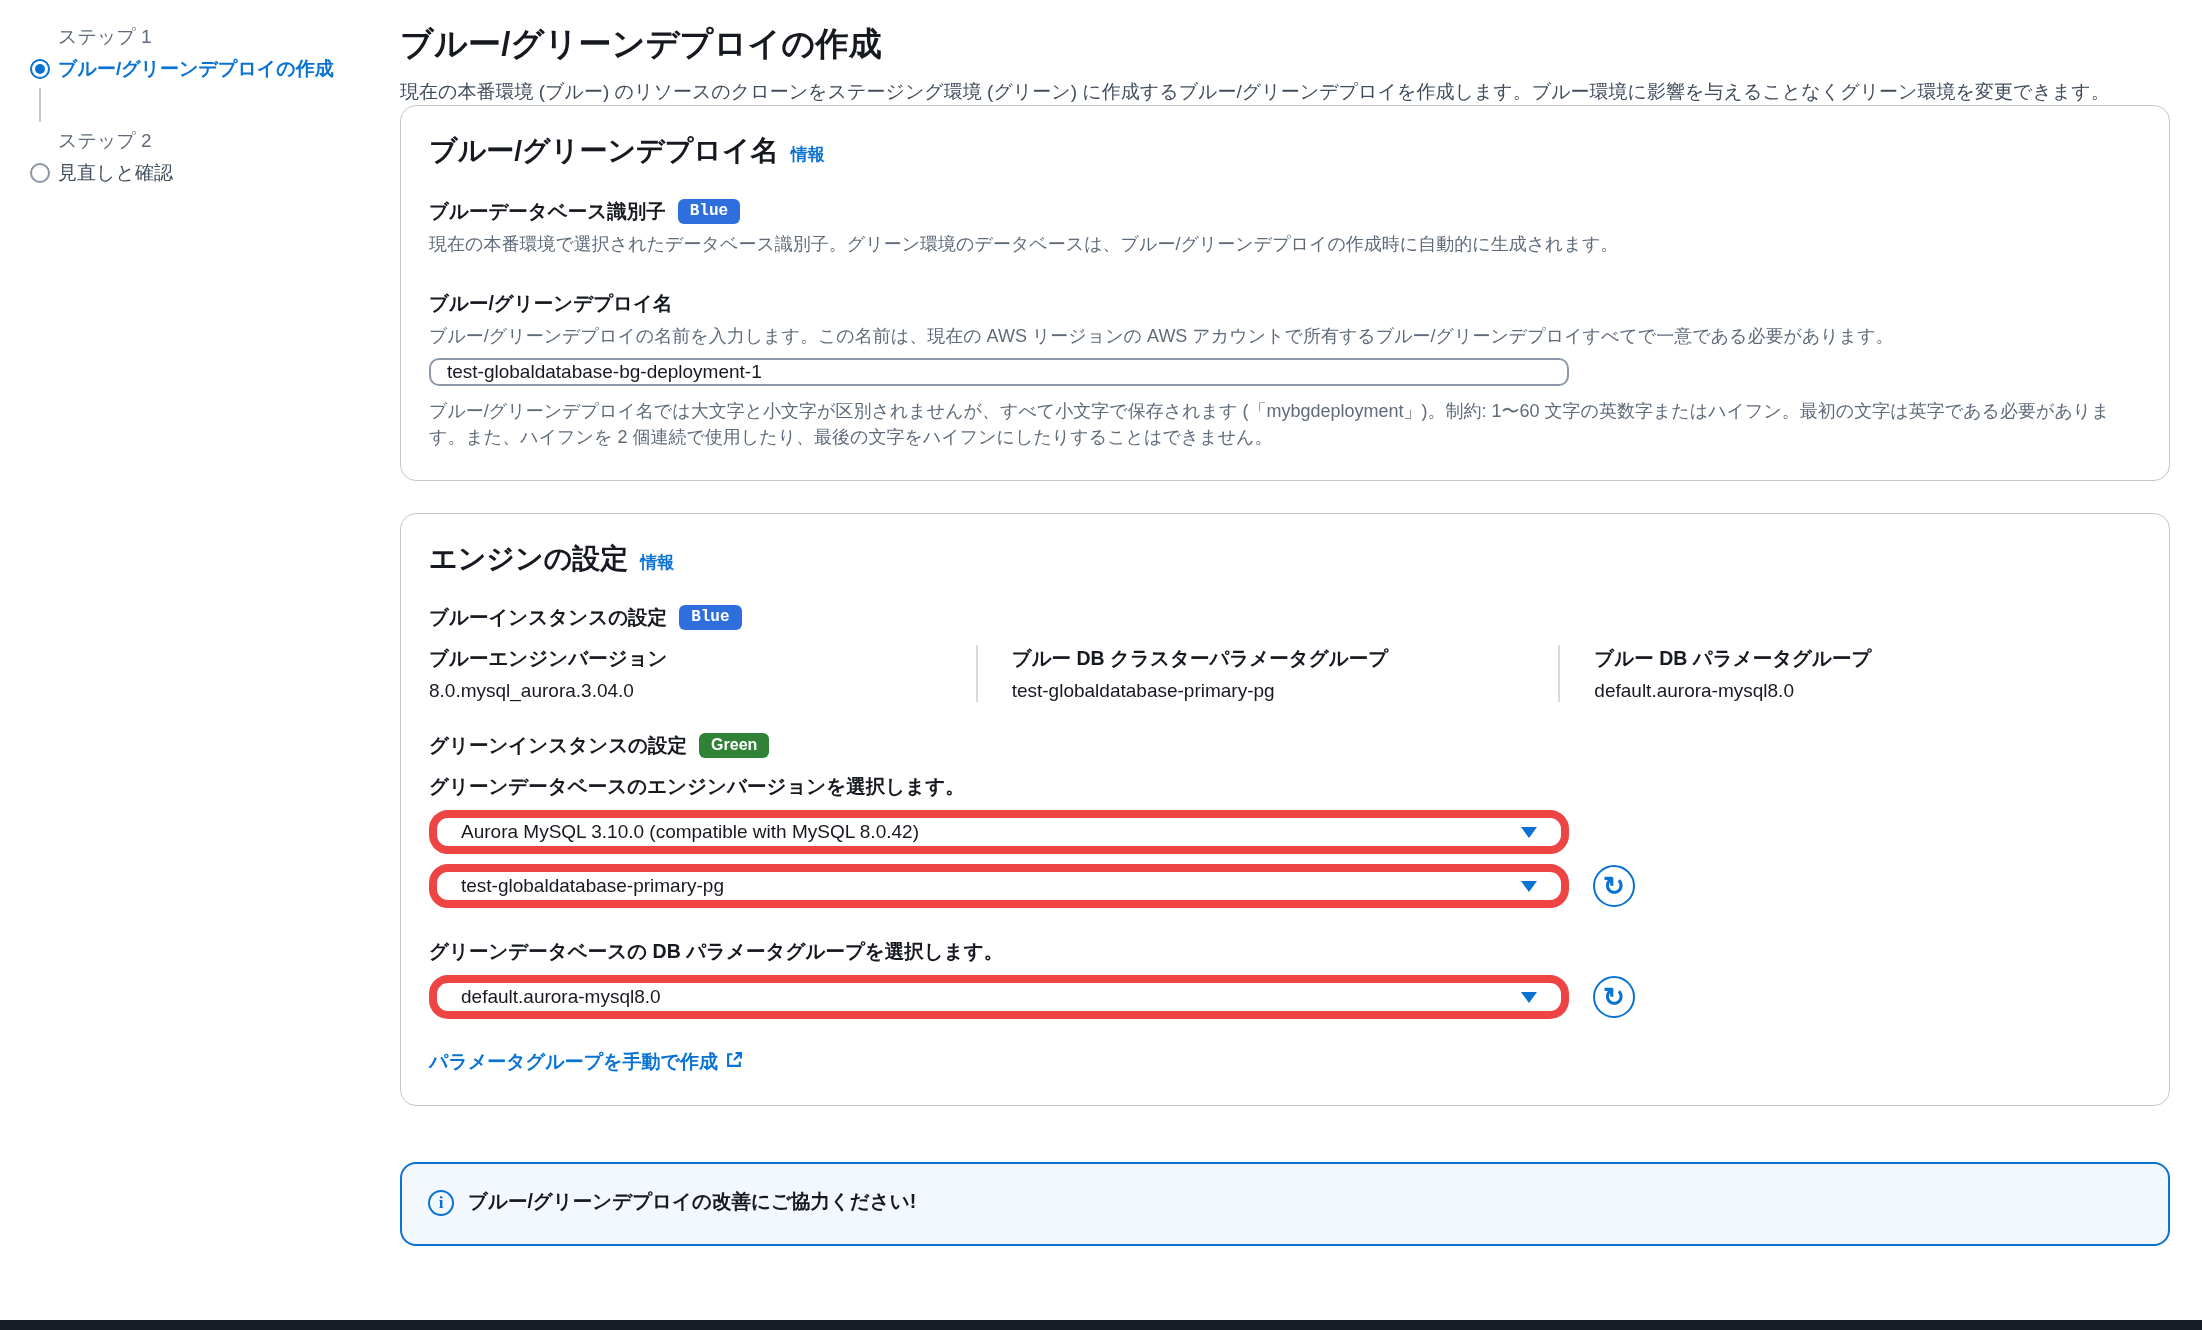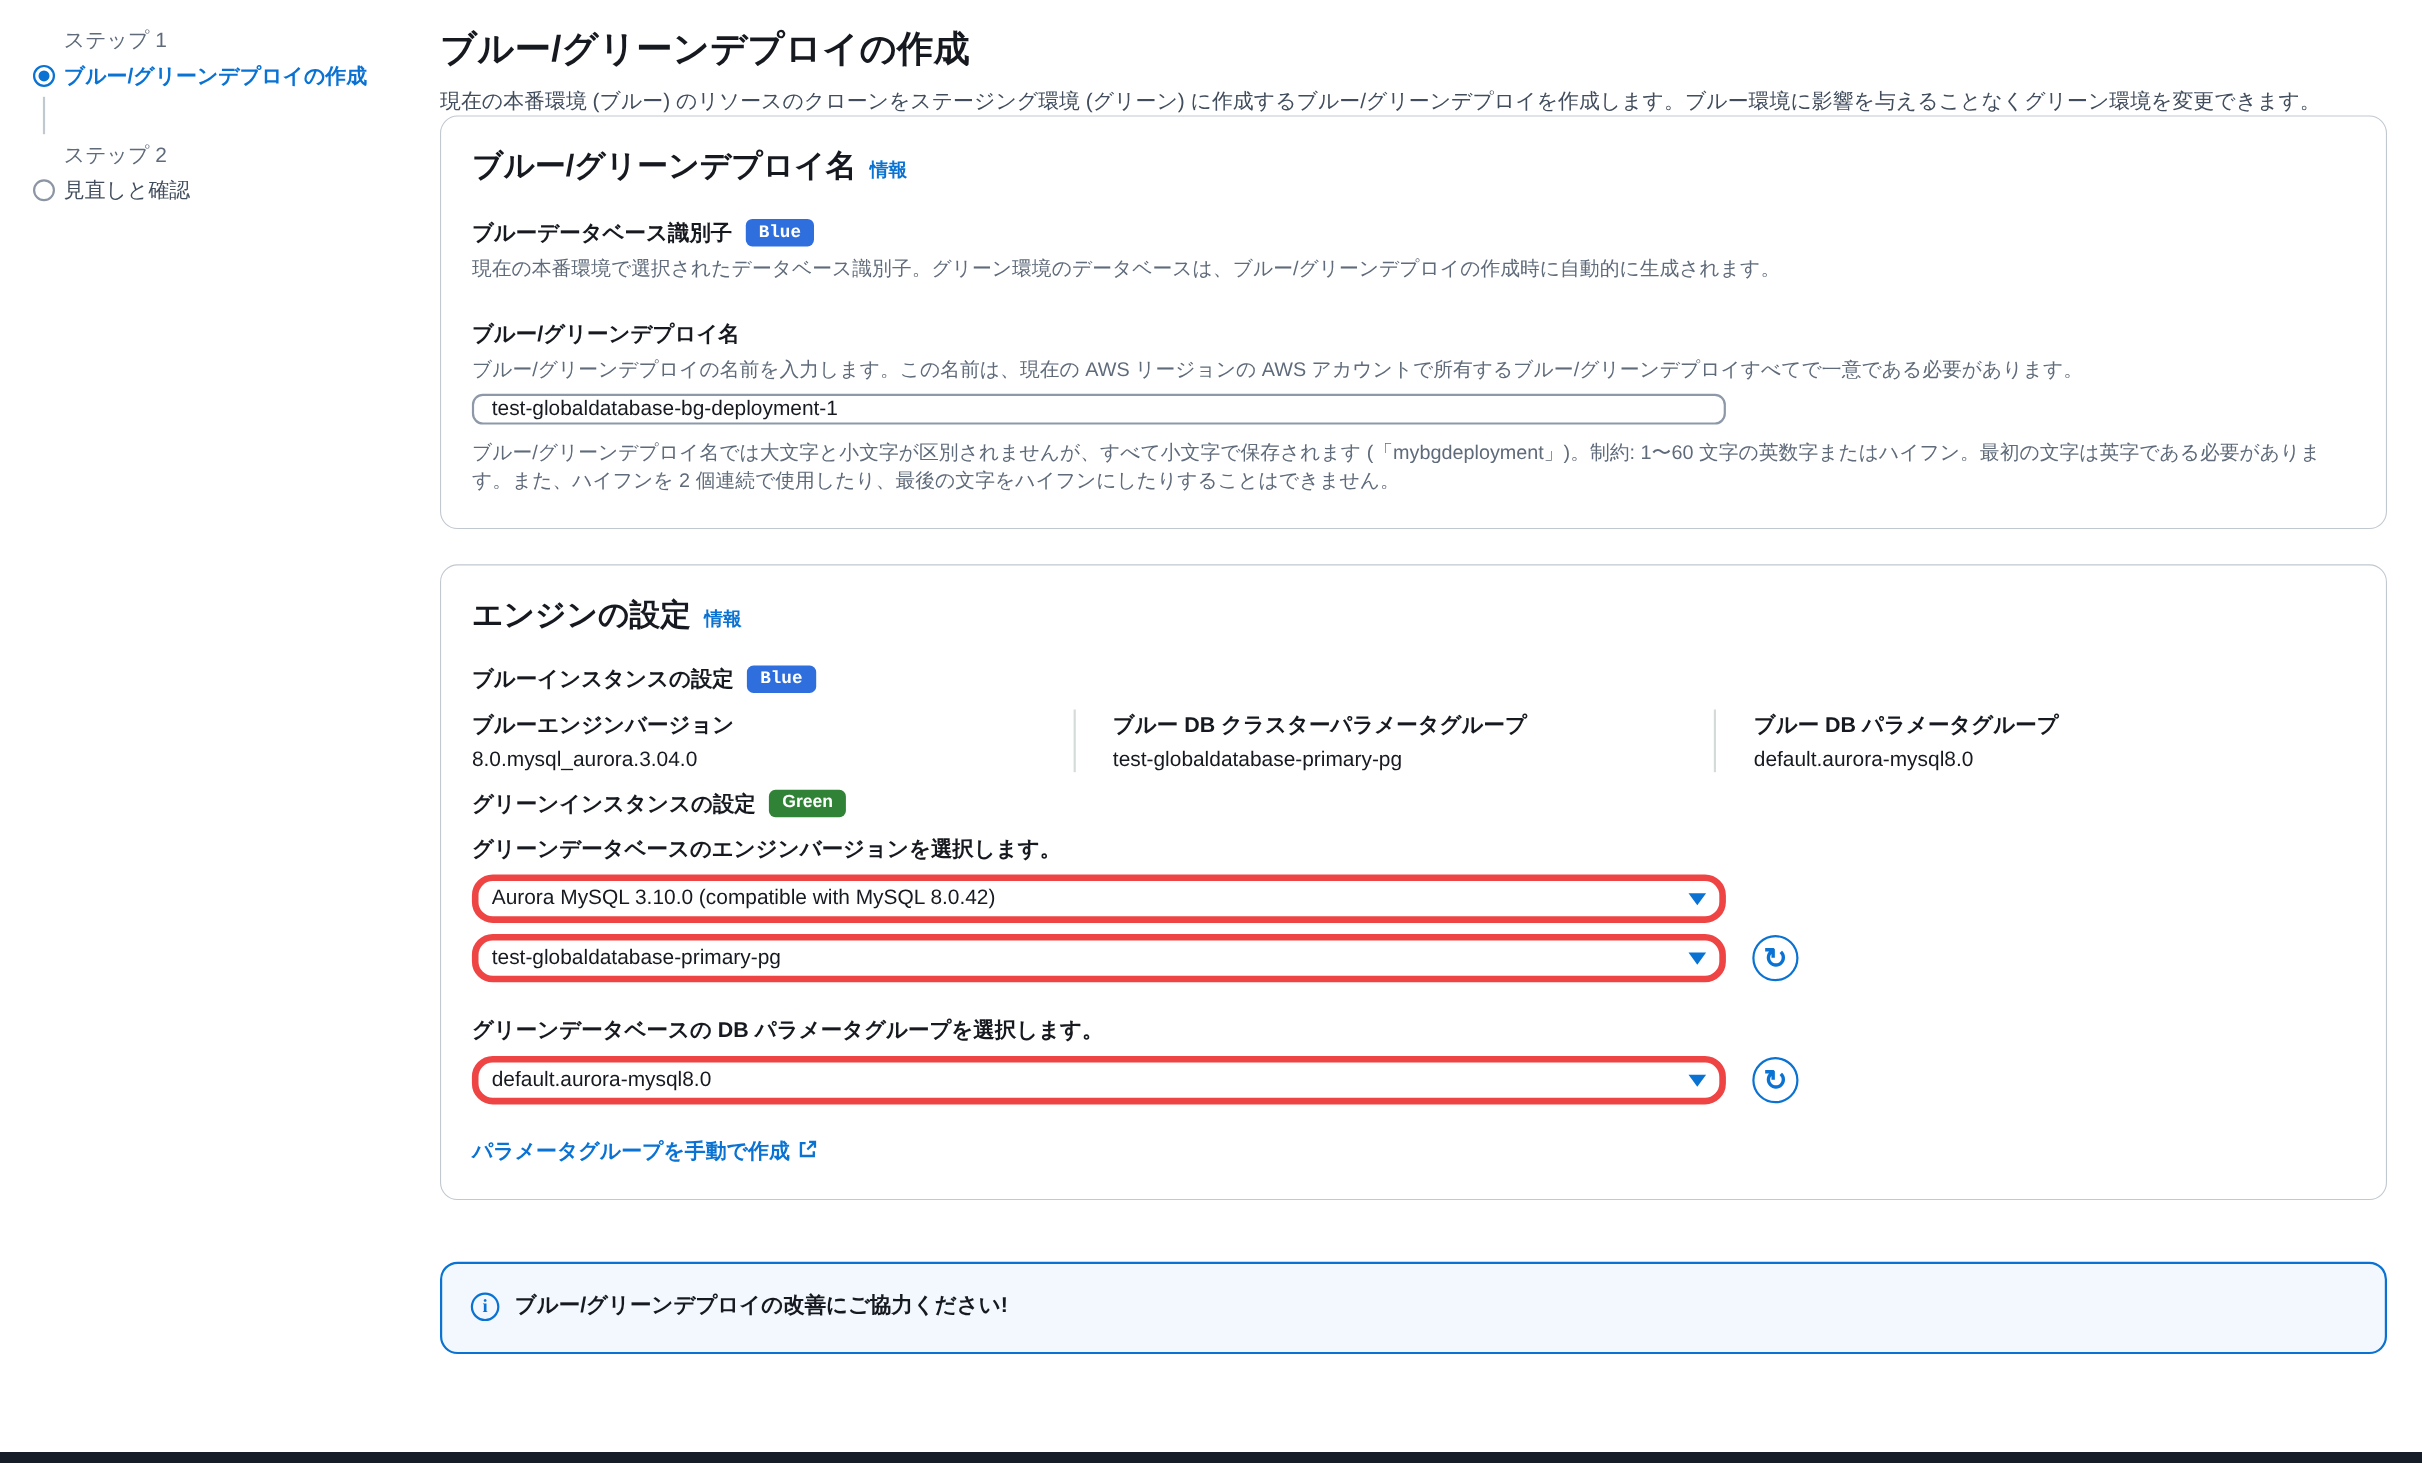--- a/index.html
+++ b/index.html
@@ -50,31 +50,31 @@
   .hint { color:#5f6b7a; font-size:18px; margin-top:12px; max-width:1715px; line-height:1.45; }
 
   
   .col-grid { display:flex; margin-top:14px; }
   .col { flex:1; padding-right:24px; }
   .col + .col { border-left:2px solid #d5dbdb; padding-left:34px; }
   .col .col-label { font-weight:bold; font-size:19.5px; }
   .col .col-value { margin-top:8px; font-size:19px; }
 
   .select-row { display:flex; align-items:center; gap:24px; }
-  .select { margin-top:10px; width:1140px; height:44px; border:6px solid #ef4444;
-            border-radius:19px; padding:0 12px; display:flex; align-items:center;
+  .select { margin-top:10px; width:1140px; height:44px; border:8px solid #ef4444;
+            border-radius:19px; padding:0 24px; display:flex; align-items:center;
             justify-content:space-between; background:#fff; cursor:pointer; }
   .select .sel-text { font-size:19px; }
   .caret { width:0; height:0; border-left:8px solid transparent; border-right:8px solid transparent;
            border-top:11px solid #0972d3; }
   .refresh-btn { margin-top:10px; width:42px; height:42px; border-radius:50%;
                  border:2px solid #0972d3; background:#fff; color:#0972d3;
                  display:flex; align-items:center; justify-content:center;
                  font-size:26px; font-weight:bold; cursor:pointer; line-height:1; }
-  .section-gap { margin-top:15px; }
+  .section-gap { margin-top:30px; }
 
   .link-row { margin-top:30px; display:flex; align-items:center; gap:8px;
               color:#0972d3; font-weight:bold; font-size:19px; cursor:pointer; }
 
   
   .survey { margin-top:56px; border:2px solid #0972d3; background:#f2f8fd;
             border-radius:16px; padding:24px 28px 28px 26px; }
   .survey-head { display:flex; gap:14px; }
   .info-icon { width:26px; height:26px; border-radius:50%; border:2px solid #0972d3;
                color:#0972d3; font-weight:bold; font-size:17px; flex:0 0 26px;

